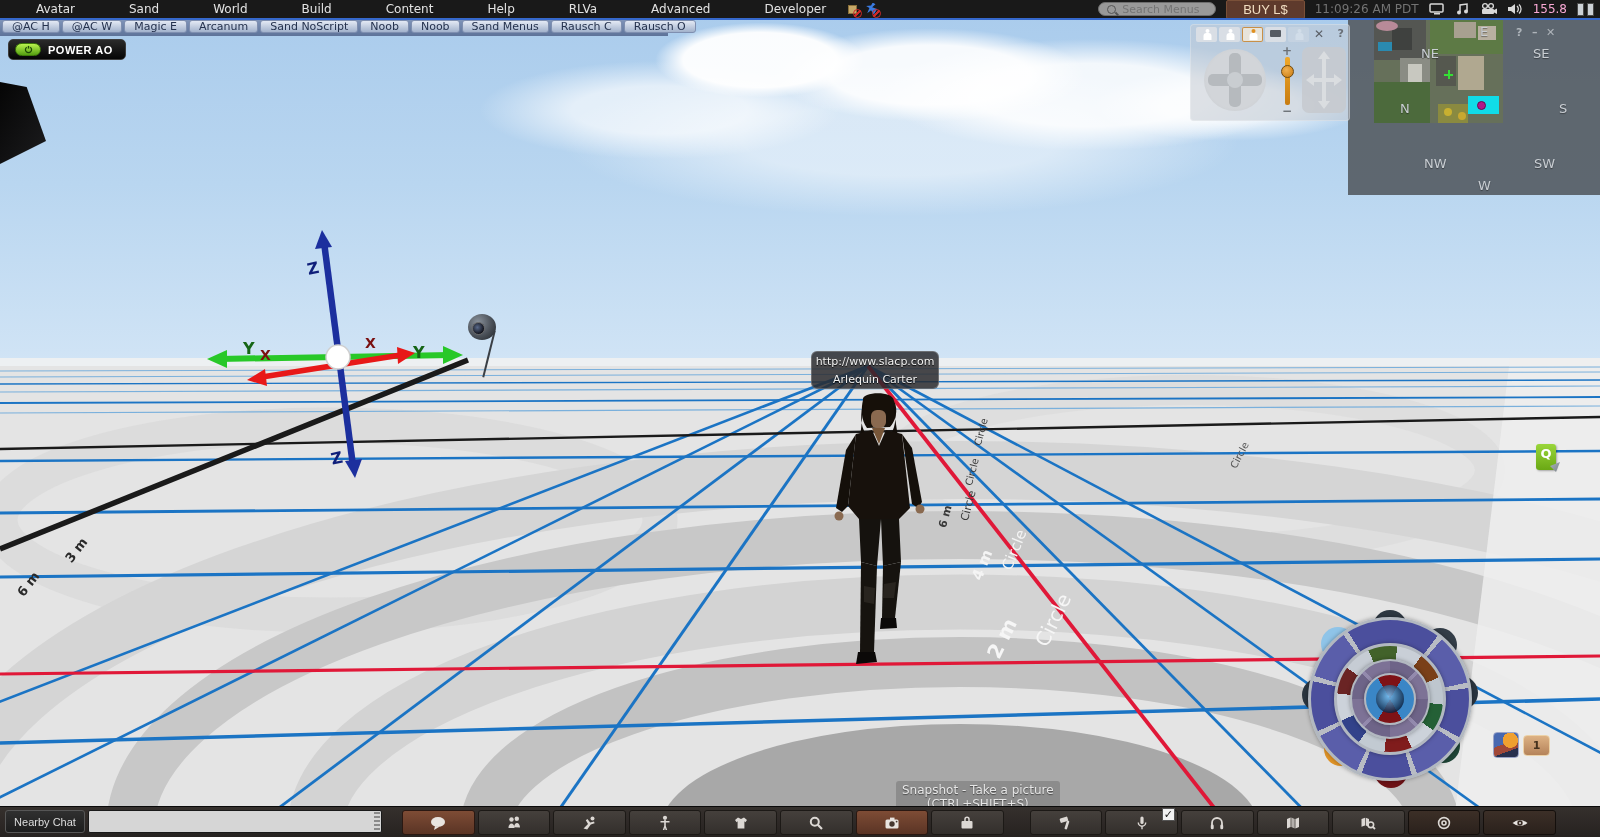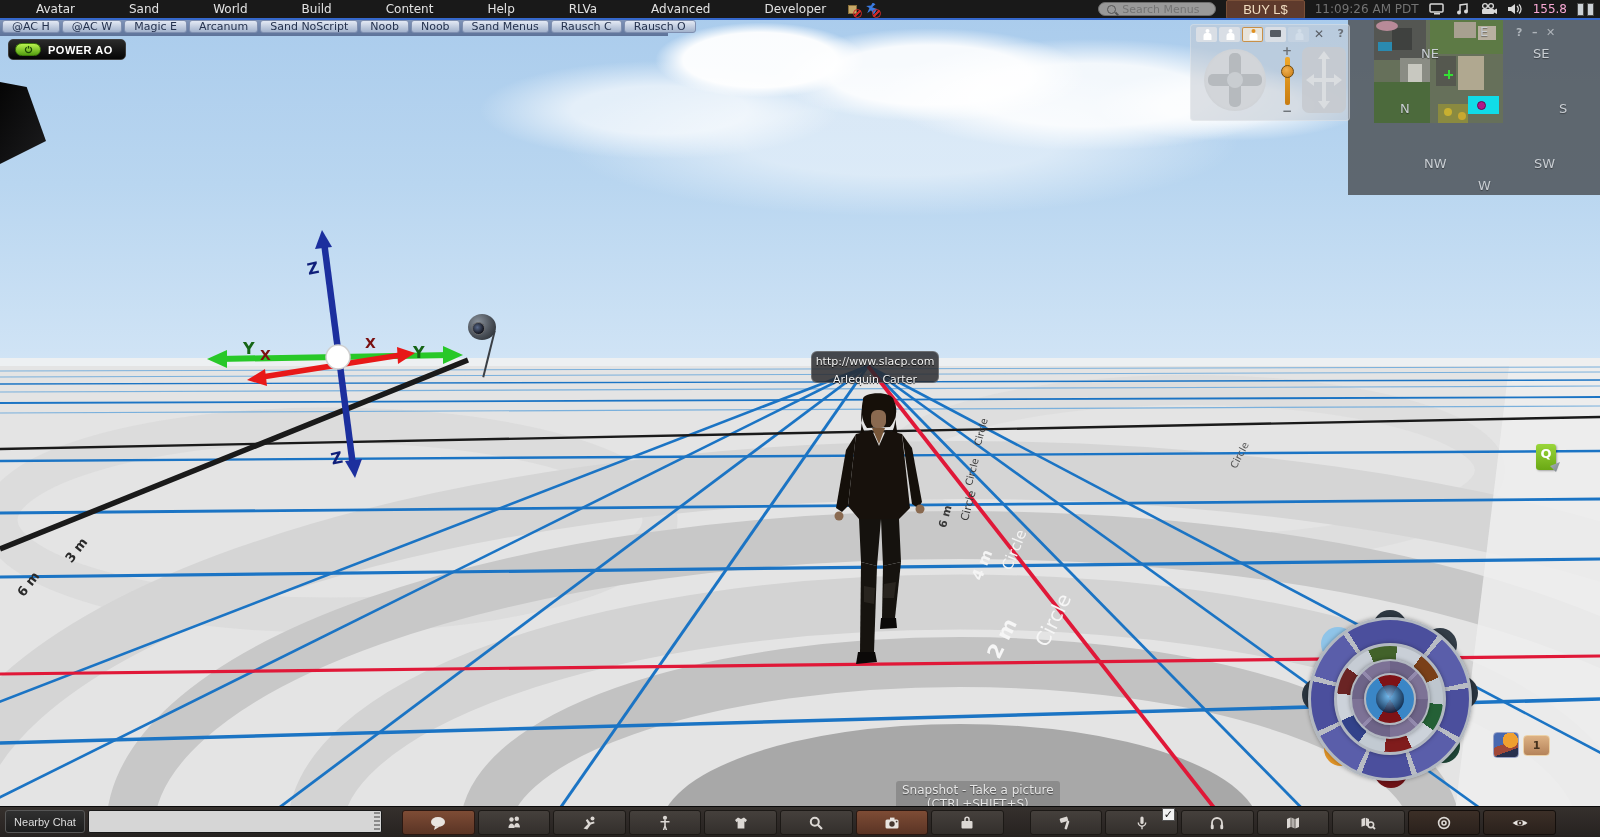--- a/index.html
+++ b/index.html
@@ -27,21 +27,21 @@
   
   .webcam{position:absolute;left:468px;top:314px;width:40px;height:66px;z-index:3;}
   .webcam .stick{position:absolute;left:20px;top:16px;width:2px;height:48px;background:#3a3f45;transform:rotate(14deg);}
   .webcam .ball{position:absolute;left:0;top:0;width:28px;height:26px;border-radius:50%;
     background:radial-gradient(circle at 35% 32%,#8a929c,#4a5058 55%,#1e2227);}
   .webcam .lens{position:absolute;left:4px;top:8px;width:13px;height:13px;border-radius:50%;
     background:radial-gradient(circle at 40% 40%,#5a6a8a,#12141e 70%);border:1px solid #666;}
 
   
   .av{position:absolute;left:820px;top:390px;z-index:4;}
-  .tooltip{position:absolute;left:811px;top:351px;width:128px;height:32px;z-index:5;
+  .tooltip{position:absolute;left:811px;top:351px;width:128px;height:38px;z-index:5;
     background:rgba(40,40,44,.84);border:1px solid rgba(255,255,255,.22);border-radius:6px;
     color:#f2f2f2;font-size:11px;text-align:center;line-height:18px;padding-top:1px;
     text-shadow:0 1px 1px #000;}
 
   
   .qbadge{position:absolute;left:1536px;top:444px;width:20px;height:26px;z-index:4;
     background:linear-gradient(#9ad63a,#6aa814);border-radius:3px;color:#fff;font-weight:bold;
     font-size:13px;text-align:center;line-height:20px;box-shadow:1px 1px 2px rgba(0,0,0,.3);}
   .qbadge::after{content:"";position:absolute;left:14px;top:18px;width:10px;height:10px;
     background:linear-gradient(135deg,#aab2ba,#7a828a);clip-path:polygon(0 40%,100% 0,60% 100%);}

